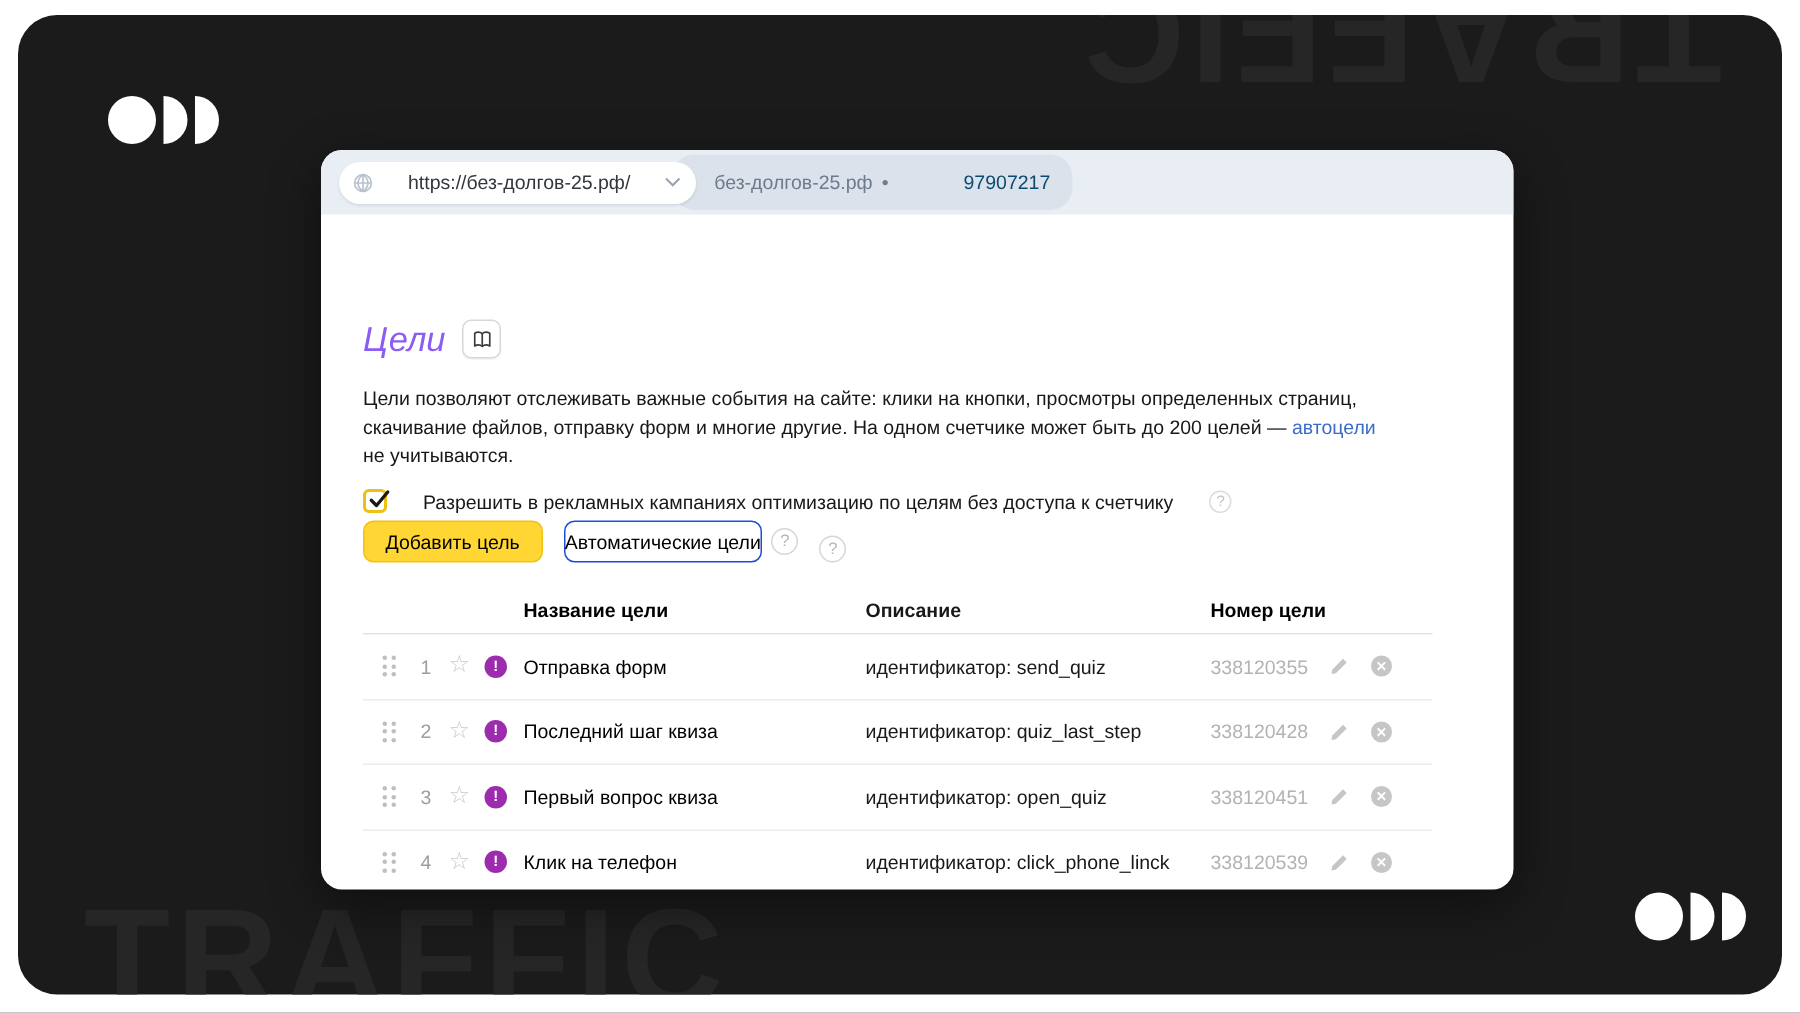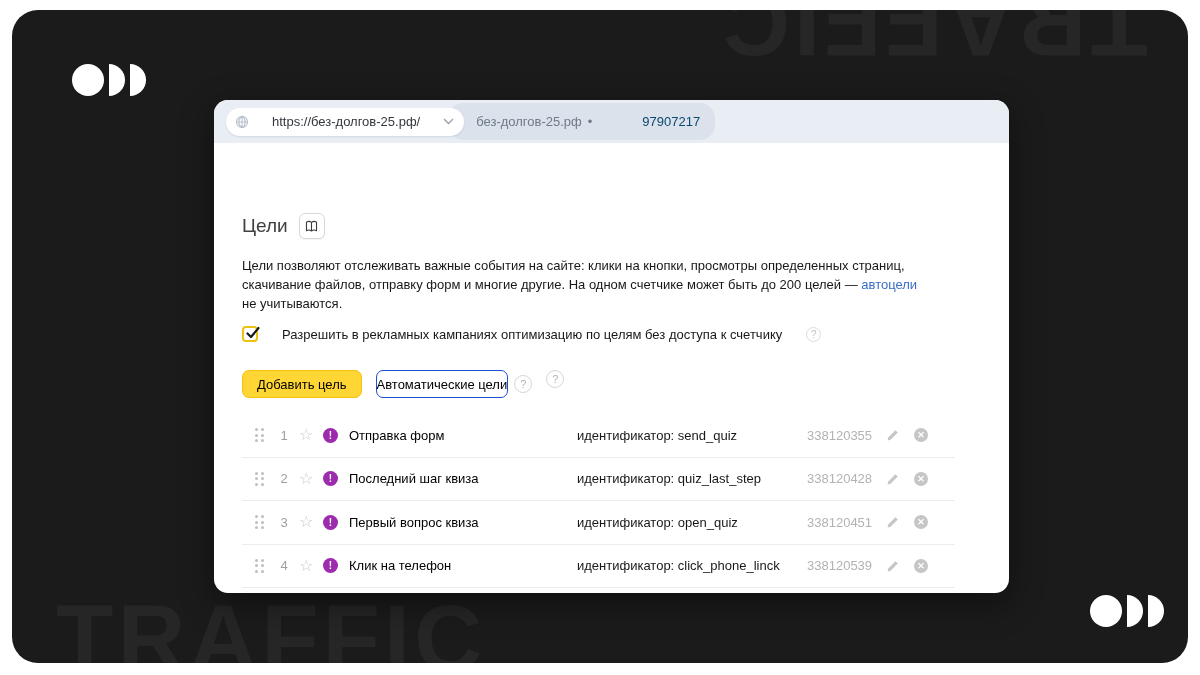--- a/index.html
+++ b/index.html
@@ -35,39 +35,39 @@
               font-size:13px; color:#33373d; }
   .counter-pill { margin-left:-16px; height:37px; display:flex; align-items:center; gap:6px;
                   background:#dbe2ec; border-radius:15px; padding:0 15px 0 28px;
                   font-size:13px; color:#6f7b8a; }
   .counter-pill .cid { color:#0c4a6e;margin-left:44px; }
   .globe svg, .chev svg { display:block; }
 
   .content { padding:0 54px 0 28px; }
 
   .title-row { margin-top:70px; display:flex; align-items:center; gap:11px; }
-  .title-row h1 { font-size:19px; font-weight:500; color:#404040; line-height:26px; }
+  .title-row h1 { font-size:23px; font-weight:500; color:#8b5cf6; line-height:26px;font-style:italic; }
   .book-btn { width:26px; height:26px; border:1px solid #d8d8d8; border-radius:6px;
               display:flex; align-items:center; justify-content:center; background:#fff;
               box-shadow:0 1px 1px rgba(0,0,0,.05); cursor:pointer; }
 
   .desc { margin-top:17px; width:682px; font-size:13px; line-height:19px; color:#17181a; }
   .desc a { color:#3b6cc7; text-decoration:none; cursor:pointer; }
 
   .chk-row { margin-top:13px; display:flex; align-items:center; gap:24px;
              font-size:13px; color:#17181a; cursor:pointer; }
   .chk { width:16px; height:16px; border:2px solid #edc112; border-radius:4px; background:#fff;
          position:relative; flex:0 0 auto; }
   .chk svg { position:absolute; left:0; top:-3px; }
   .q { display:inline-flex; align-items:center; justify-content:center;
        width:18px; height:18px; border:1px solid #d6d6d6; border-radius:50%;
        color:#b5b5b5; font-size:11px; background:#fff; cursor:pointer; flex:0 0 auto; }
   .q.sm { width:15px; height:15px; font-size:10px; border-color:#dcdcdc; color:#c3c3c3; }
 
-  .btn-row { margin-top:28px; display:flex; align-items:flex-start; gap:14px; }
+  .btn-row { margin-top:5px; display:flex; align-items:flex-end; gap:14px; }
   .btn { height:28px; font-size:13px; font-family:inherit; border-radius:7px; cursor:pointer; color:#000; }
   .btn-yellow { background:#ffd633; border:1px solid #f2c211; padding:0 14px; }
   .btn-ghost-group { display:flex; align-items:center; gap:6px; }
   .btn-ghost { background:#fff; border:1px solid #1d4ed8; padding:0 0; }
 
   .gtable { margin-top:16px; width:713px; font-size:13px; }
   .grow { display:grid;
           grid-template-columns:14px 30px 24px 24px 228px 230px 81px 28px 28px;
           align-items:center; padding:0 13px; }
   .thead { height:32px; border-bottom:1px solid #e3e3e3; font-weight:700; color:#000; }
@@ -160,20 +160,31 @@
         <div class="btn-ghost-group">
           <button class="btn btn-ghost">Автоматические цели</button>
           <span class="q">?</span>
         </div>
         <div class="btn-ghost-group">
           <span class="q">?</span>
         </div>
       </div>
 
       <div class="gtable">
+        <div class="grow thead">
+          <span></span>
+            <span></span>
+            <span></span>
+            <span></span>
+          <span class="gname">Название цели</span>
+          <span class="gdesc">Описание</span>
+          <span class="gname">Номер цели</span>
+          <span></span>
+            <span></span>
+        </div>
         <div>
   <div class="grow trow">
     <span class="handle">
                 <i></i>
                 <i></i>
                 <i></i>
                 <i></i>
                 <i></i>
                 <i></i>
               </span>

